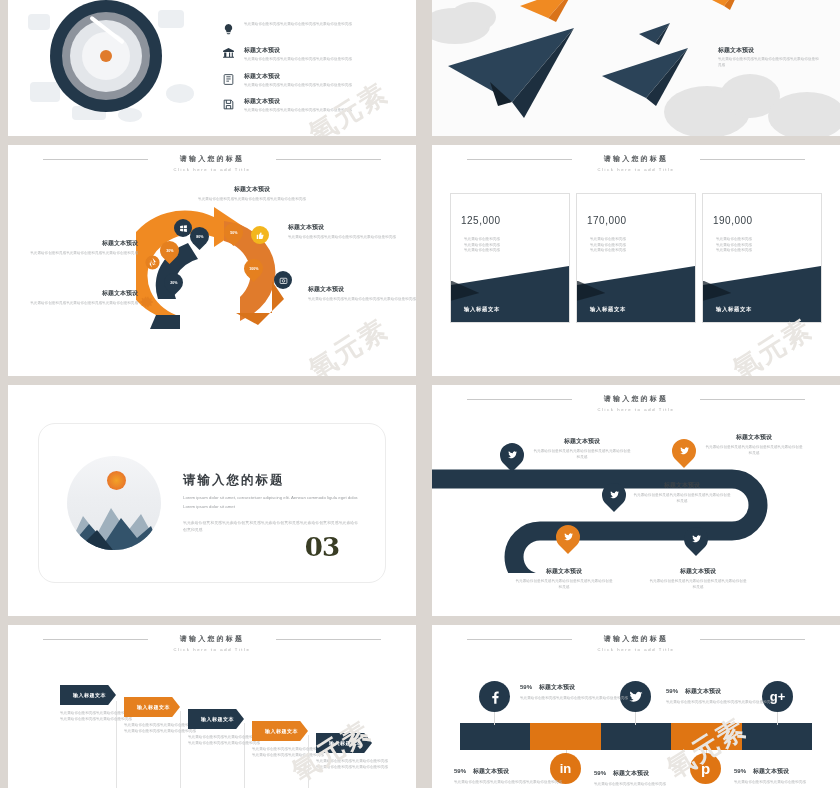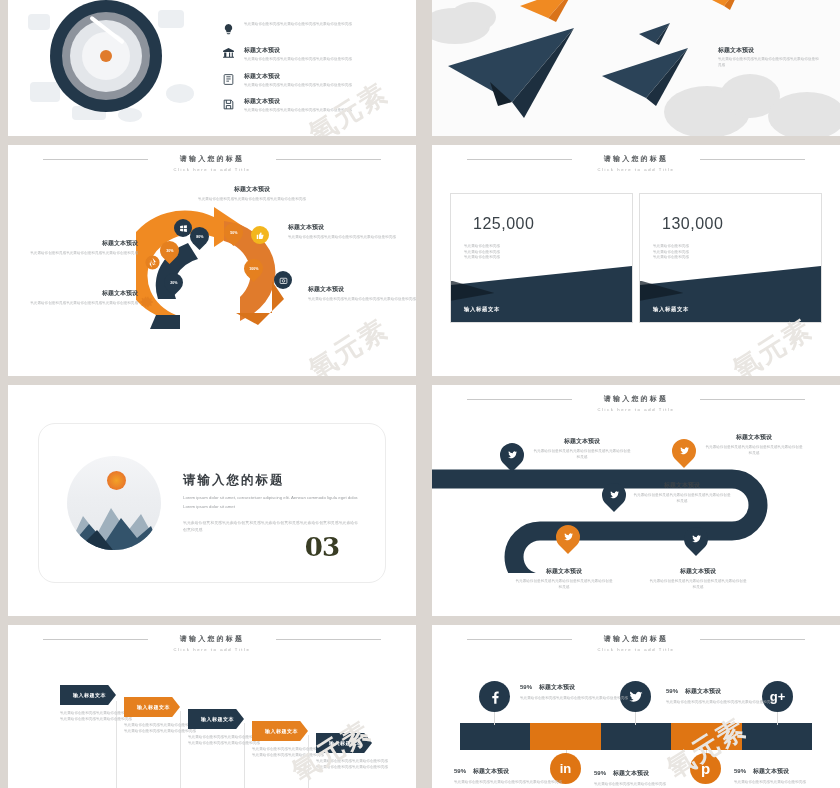--- a/index.html
+++ b/index.html
@@ -64,21 +64,21 @@
   .s3 .lbl.r { text-align: left; } .s3 .lbl.l { text-align: right; }
   .circ-ic { position: absolute; width: 18px; height: 18px; border-radius: 50%;
              display: flex; align-items: center; justify-content: center; color: #fff; font-size: 9px; }
   .pin { position: absolute; width: 19px; height: 19px; border-radius: 50% 50% 50% 0;
          transform: rotate(-45deg); display: flex; align-items: center; justify-content: center; }
   .pin span { transform: rotate(45deg); color: #fff; font-size: 3.6px; font-weight: 700; }
 
   
   .s4 .cards { position: absolute; top: 48px; left: 18px; right: 18px; display: flex; gap: 6px; }
   .card { flex: 1; height: 130px; border: 1px solid #dfdfdf; position: relative; overflow: hidden; background: #fff; }
-  .card .num { font-size: 16px; color: #3a4248; font-weight: 400; margin: 21px 0 0 22px; letter-spacing: .5px; }
+  .card .num { font-size: 10px; color: #3a4248; font-weight: 400; margin: 21px 0 0 10px; letter-spacing: .5px; }
   .card .ph { margin: 11px 0 0 13px; }
   .card .wedge { position: absolute; left: 0; right: 0; bottom: 0; height: 56px; }
   .card .wedge .back { position: absolute; inset: 0; clip-path: polygon(0 34%, 100% 0, 100% 100%, 0 100%); }
   .card .wedge .dark { position: absolute; left: 0; top: 26%; width: 24%; height: 36%;
                        clip-path: polygon(0 0, 100% 62%, 0 100%); opacity: .72; }
   .card .ct { position: absolute; left: 13px; bottom: 9px; color: #fff; font-size: 5.4px; font-weight: 700; letter-spacing: .6px; }
 
   
   .s5 .panel { position: absolute; left: 30px; top: 38px; right: 30px; bottom: 33px;
                border: 1px solid #ececec; border-radius: 17px; background: #fff; display: flex; align-items: center; }
@@ -323,21 +323,34 @@
             <div>氧元素给你创意和灵感</div>
             <div>氧元素给你创意和灵感</div>
         </div>
         <div class="wedge">
           <div class="back" style="background:#23384a"></div>
             <div class="dark" style="background:#0f1a24"></div>
         </div>
         <div class="ct">输入标题文本</div>
       </div>
       <div class="card">
-        <div class="num">130,000</div>
+        <div class="num">170,000</div>
+        <div class="ph">
+          <div>氧元素给你创意和灵感</div>
+            <div>氧元素给你创意和灵感</div>
+            <div>氧元素给你创意和灵感</div>
+        </div>
+        <div class="wedge">
+          <div class="back" style="background:#23384a"></div>
+            <div class="dark" style="background:#0f1a24"></div>
+        </div>
+        <div class="ct">输入标题文本</div>
+      </div>
+      <div class="card">
+        <div class="num">190,000</div>
         <div class="ph">
           <div>氧元素给你创意和灵感</div>
             <div>氧元素给你创意和灵感</div>
             <div>氧元素给你创意和灵感</div>
         </div>
         <div class="wedge">
           <div class="back" style="background:#23384a"></div>
             <div class="dark" style="background:#0f1a24"></div>
         </div>
         <div class="ct">输入标题文本</div>

